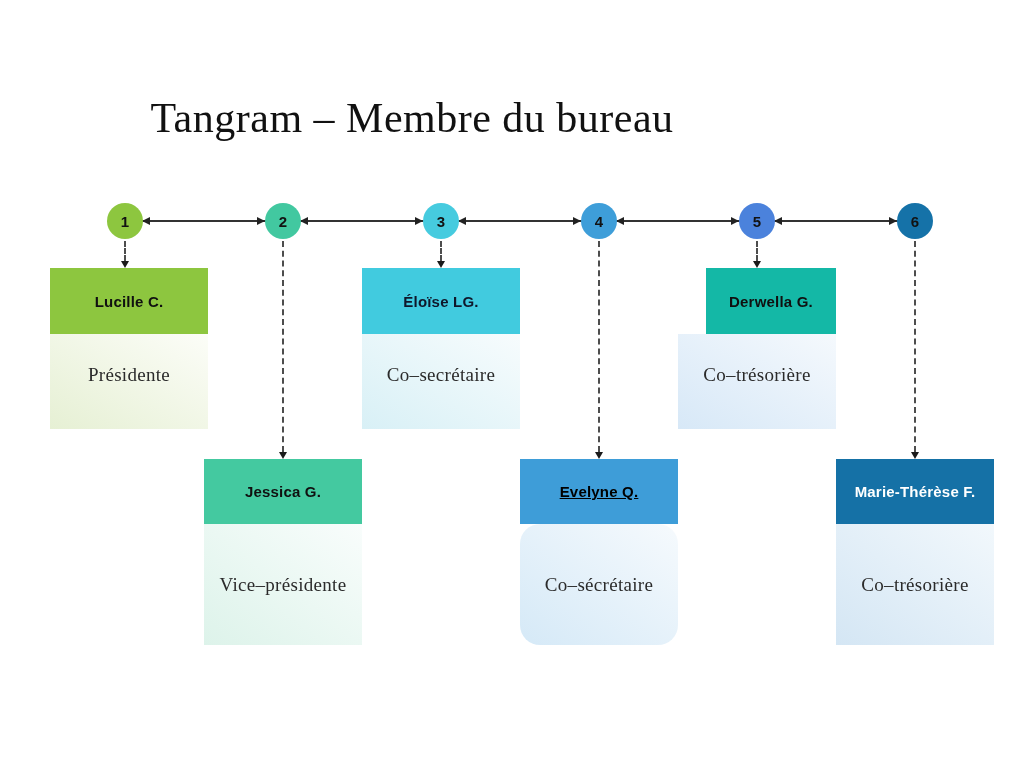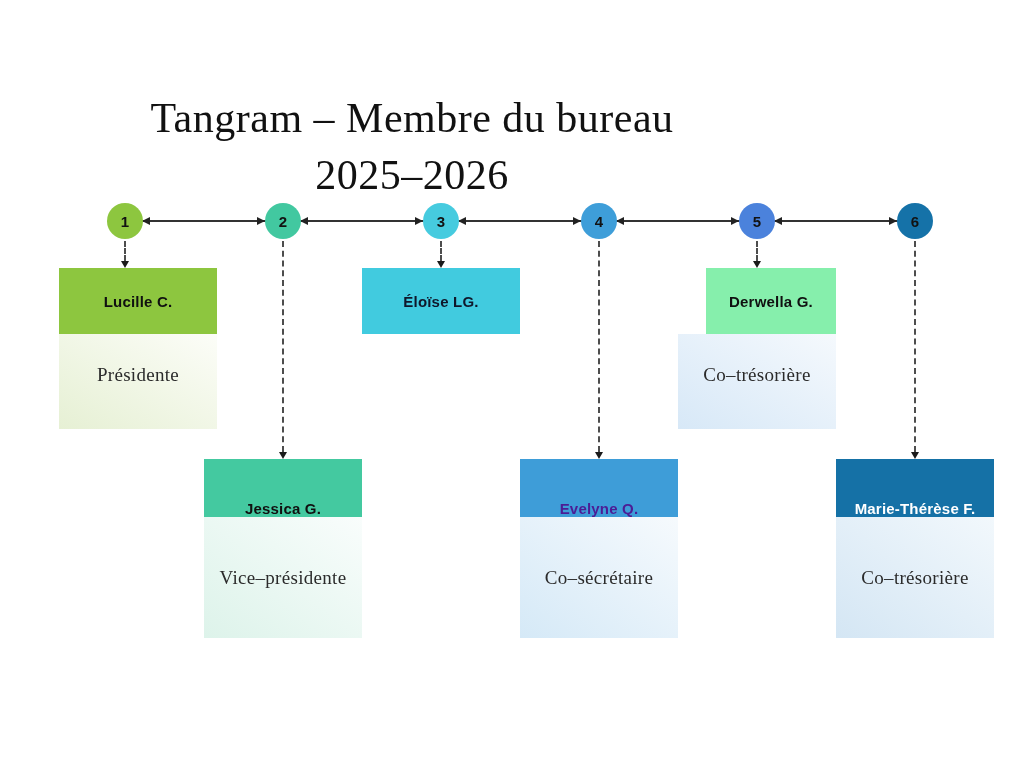--- a/index.html
+++ b/index.html
@@ -85,51 +85,50 @@
   .card-header {
     display: flex;
     align-items: center;
     justify-content: center;
     font-size: 15px;
     font-weight: 700;
     letter-spacing: 0.2px;
     color: #101010;
   }
   .row-top .card-header    { height: 66px; }
-  .row-bottom .card-header { height: 58px; align-items: flex-end; }
+  .row-bottom .card-header { height: 65px; }
   .card-body {
     display: flex;
     align-items: center;
     justify-content: center;
     font-family: "Liberation Serif", serif;
     font-size: 19px;
     color: #2b2b2b;
     letter-spacing: 0.3px;
   }
   .row-top .card-body    { height: 95px; padding-bottom: 14px; box-sizing: border-box; }
   .row-bottom .card-body { height: 121px; }
 
   
-  .m1 { left: 59px; text-align: right; }
+  .m1 { left: 50px; text-align: right; }
   .m2 { left: 204px; }
   .m3 { left: 362px; }
   .m4 { left: 520px; }
   .m5 { left: 678px; }
   .m6 { left: 836px; }
   .row-top    { top: 268px; }
   .row-bottom { top: 459px; }
 </style>
 </head>
 <body>
 
 <div class="stage">
 
   <div class="title-block">
     <div class="title-line">Tangram – Membre du bureau</div>
-    <div class="title-line">2025–2026</div>
   </div>
 
   <div class="timeline-line" style="background-color: rgb(51, 51, 51);"></div>
 
   <div class="arrow-left" style="left:142px"></div>
   <div class="arrow-right" style="left:257px"></div>
   <div class="arrow-left" style="left:300px"></div>
   <div class="arrow-right" style="left:415px"></div>
   <div class="arrow-left" style="left:458px"></div>
   <div class="arrow-right" style="left:573px"></div>
@@ -190,33 +189,36 @@
     </div>
     <div class="card-body" style="background: linear-gradient(to left bottom, rgb(249, 253, 252) 0%, rgb(221, 243, 234) 100%);">
       <span>Vice–présidente</span>
     </div>
   </div>
 
   <div class="card row-top m3">
     <div class="card-header" style="background-color: rgb(65, 203, 223);">
       <span style="color: #0f172a;">Éloïse LG.</span>
     </div>
+    <div class="card-body" style="background: linear-gradient(to left bottom, rgb(247, 252, 253) 0%, rgb(216, 240, 246) 100%);">
+      <span>Co–secrétaire</span>
+    </div>
   </div>
 
   <div class="card row-bottom m4">
     <div class="card-header" style="background-color: rgb(62, 157, 216);">
-      <span style="color: #4c1d95;">Evelyne Q.</span>
-    </div>
-    <div class="card-body" style="background: linear-gradient(to left bottom, rgb(246, 250, 253) 0%, rgb(213, 233, 247) 100%);">
+      <span style="color: #000000; text-decoration: underline;">Evelyne Q.</span>
+    </div>
+    <div class="card-body" style="background: linear-gradient(to left bottom, rgb(246, 250, 253) 0%, rgb(213, 233, 247) 100%); border-radius: 20px;">
       <span>Co–sécrétaire</span>
     </div>
   </div>
 
   <div class="card row-top m5">
-    <div class="card-header" style="background-color: #86efac; margin-left: 28px;">
+    <div class="card-header" style="background-color: #14b8a6; margin-left: 28px;">
       <span style="color: rgb(16, 16, 16);">Derwella G.</span>
     </div>
     <div class="card-body" style="background: linear-gradient(to left bottom, rgb(245, 249, 253) 0%, rgb(215, 232, 247) 100%);">
       <span>Co–trésorière</span>
     </div>
   </div>
 
   <div class="card row-bottom m6">
     <div class="card-header" style="background-color: rgb(21, 113, 166);">
       <span style="color: rgb(255, 255, 255);">Marie-Thérèse F.</span>

